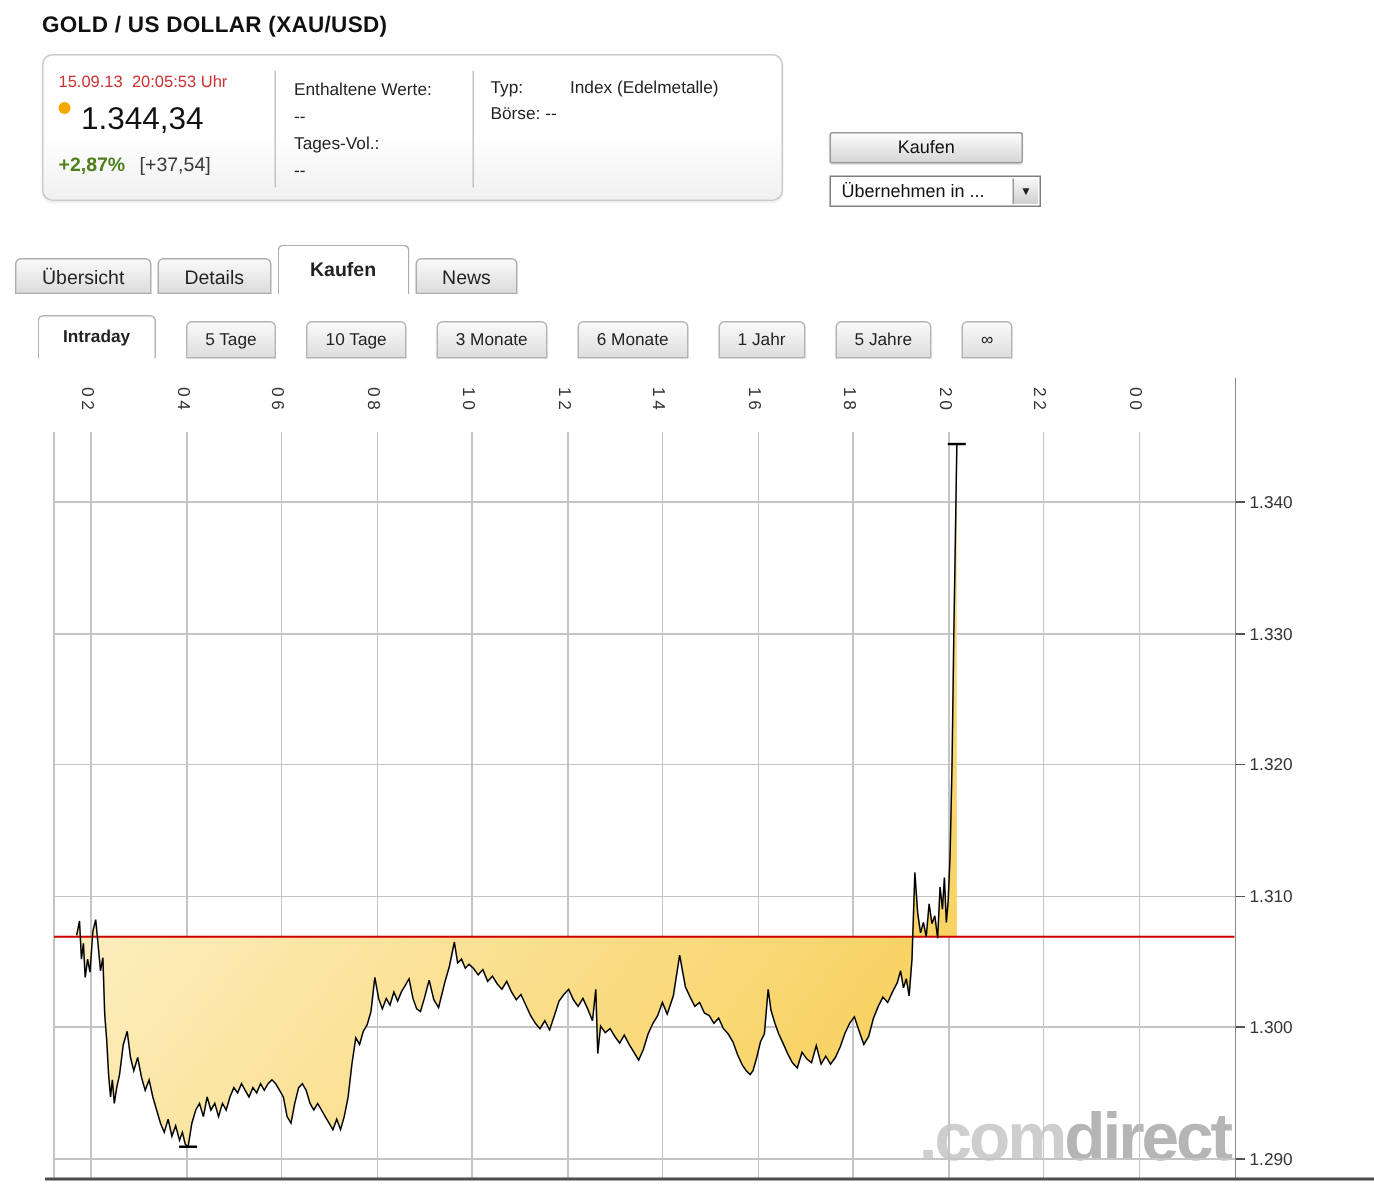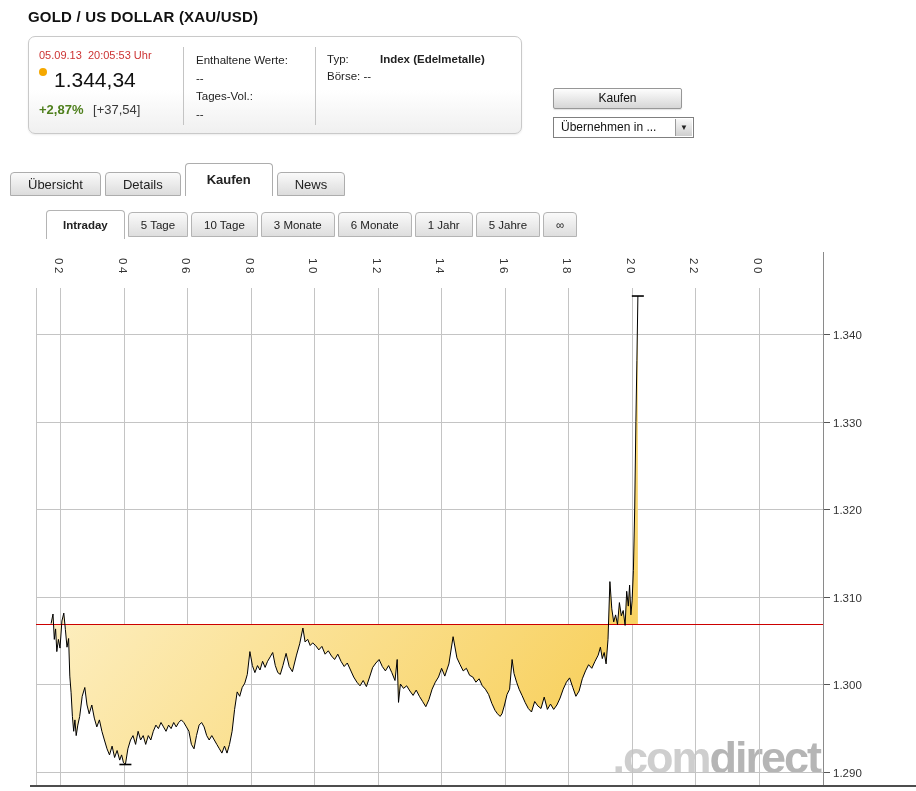--- a/index.html
+++ b/index.html
@@ -16,56 +16,56 @@
   .qdiv1 { left:154px; } .qdiv2 { left:286px; }
   .q1 { position:absolute; left:10px; top:12px; width:140px; }
   .q-ts { font-size:11px; color:var(--c-date-red); white-space:nowrap; }
   .q-price-row { margin-top:7px; font-size:21px; font-weight:normal; color:#111; display:flex; align-items:flex-start; }
   .q-dot { display:inline-block; width:8px; height:8px; border-radius:50%; background:var(--c-dot-yellow); margin-right:7px; }
   .q-chg { margin-top:10px; font-size:13px; }
   .q-chg .pct { color:var(--c-change-green); font-weight:bold; }
   .q-chg .absv { color:#3a3a3a; margin-left:6px; }
   .q2 { position:absolute; left:167px; top:14px; font-size:11.5px; color:#222; line-height:18px; }
   .q3 { position:absolute; left:298px; top:14px; font-size:11.5px; color:#222; line-height:17px; white-space:nowrap; }
-  .q3 b { font-weight:bold;padding-left:28px; }
+  .q3 b { font-weight:normal;padding-left:28px; }
 
   
   .btn-kaufen { left:553px; top:88px; width:129px; height:21px; border:1px solid #979797; border-radius:2px;
                 background:linear-gradient(#fdfdfd,#d6d6d6); font-size:12px; color:#111; text-align:center;
                 line-height:19px; cursor:pointer; box-shadow:0 1px 1px rgba(0,0,0,0.12); }
   .dropdown { left:553px; top:117px; width:141px; height:21px; border:1px solid #7f7f7f; background:#fff; cursor:pointer; }
   .dd-label { position:absolute; left:7px; top:2px; font-size:12px; color:#111; white-space:nowrap;text-align:right; }
   .dd-btn { position:absolute; right:1px; top:1px; bottom:1px; width:17px; border-left:1px solid #9a9a9a;
             background:linear-gradient(#f8f8f8,#cfcfcf); text-align:center; font-size:8px; line-height:17px; color:#222; }
 
   
   .main-tabs { left:10px; top:163px; height:33px; display:flex; align-items:flex-end; gap:4px; }
   .tab { height:24px; line-height:23px; padding:0 17px; font-size:13px; color:#222; cursor:pointer;
          border:1px solid #adadad; border-radius:4px 4px 0 0; background:linear-gradient(#fafafa,#dcdcdc); white-space:nowrap; }
   .tab.active { height:33px; line-height:31px; padding:0 21px; background:#fff; border-bottom:none; font-weight:bold; }
-  .sub-tabs { left:46px; top:210px; height:29px; display:flex; align-items:center; gap:3px; }
+  .sub-tabs { left:25px; top:210px; height:29px; display:flex; align-items:flex-end; gap:20px; }
   .stab { height:25px; line-height:24px; padding:0 12px; font-size:11.5px; color:#222; cursor:pointer;
           border:1px solid #b4b4b4; border-radius:4px 4px 0 0; background:linear-gradient(#fafafa,#dedede); white-space:nowrap; }
   .stab.active { height:29px; line-height:28px; padding:0 16px; background:#fff; border-bottom:none; font-weight:bold; }
 
   
   #chart-svg { left:0; top:0; width:916px; height:791px; }
   .watermark { right:96px; top:735px; font-size:45px; font-weight:bold; letter-spacing:-2px; line-height:1; white-space:nowrap;text-align:center; }
   .wm1 { color:var(--c-wm-light); } .wm2 { color:var(--c-wm-dark); }
   .bottom-rule { left:30px; top:785px; width:886px; height:2px; background:#4d4d4d; }
 </style>
 </head>
 <body>
 
 <h1 class="abs page-title">GOLD / US DOLLAR (XAU/USD)</h1>
 
 <div class="abs quote-box">
   <div class="q1">
     <div class="q-ts">
-      <span>05.09.13</span>&nbsp;
+      <span>15.09.13</span>&nbsp;
       <span>20:05:53 Uhr</span>
     </div>
     <div class="q-price-row">
       <span class="q-dot"></span>
       <span>1.344,34</span>
     </div>
     <div class="q-chg">
       <span class="pct">+2,87%</span>
       <span class="absv">[+37,54]</span>
     </div>

